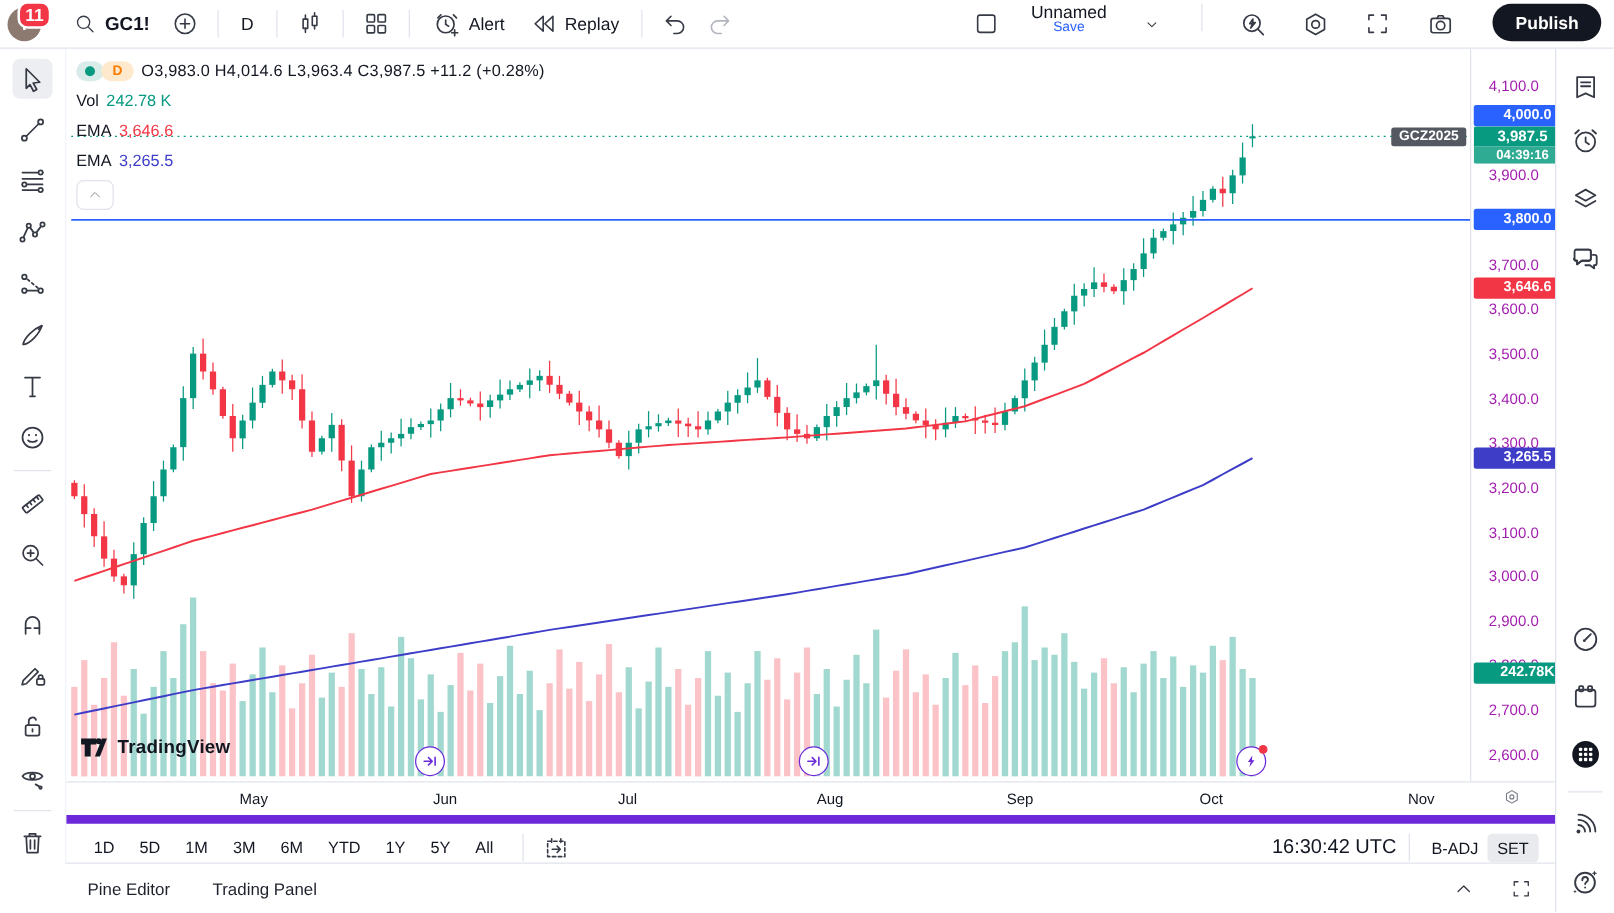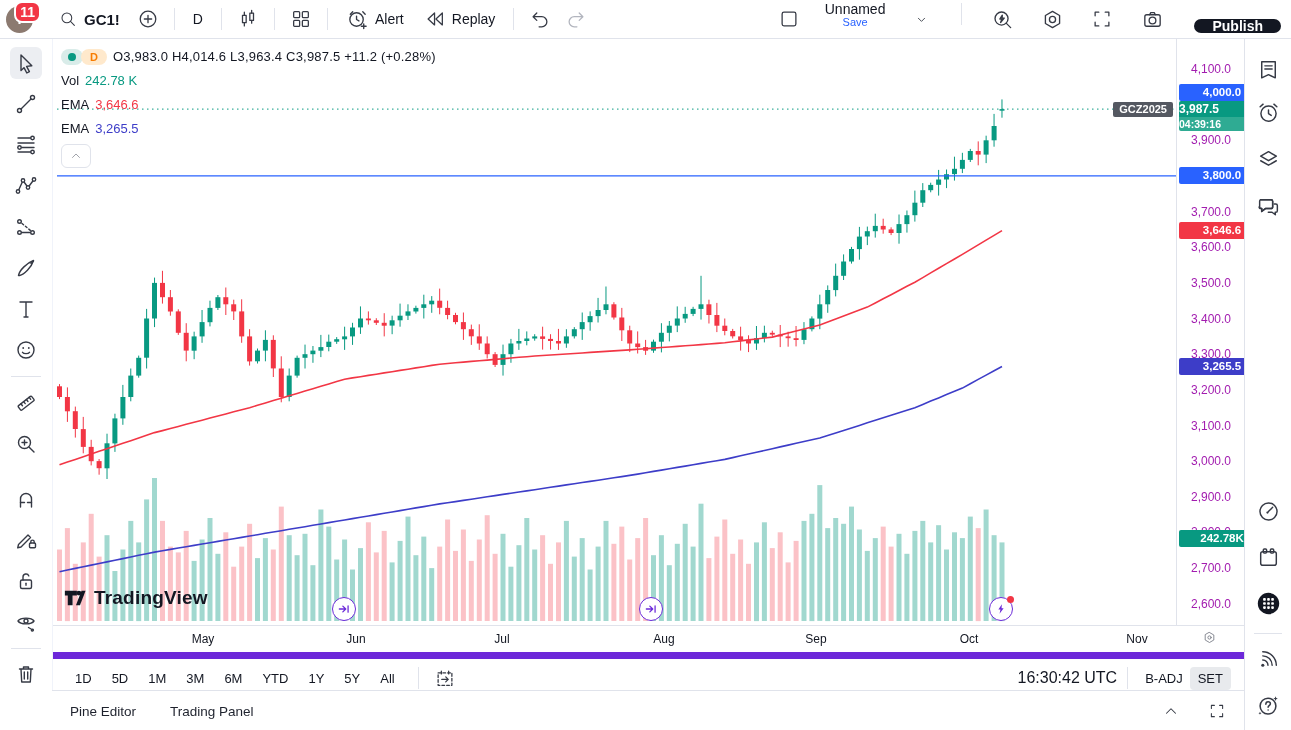--- a/index.html
+++ b/index.html
@@ -14,59 +14,59 @@
   .avatar{position:relative;width:27px;height:27px;border-radius:50%;background:#8c7a70;color:#fff;
           display:flex;align-items:center;justify-content:center;font-size:14px;font-weight:700;margin-right:14px;}
   .avatar .nbadge{position:absolute;top:-5px;right:-8px;background:#f23645;color:#fff;font-size:14px;font-weight:700;
           padding:1px 4px;border-radius:8px;border:2px solid #fff;}
   .symbtn{display:flex;align-items:center;gap:7px;font-size:15px;font-weight:700;padding:4px 8px;border-radius:6px;}
   .tbtxt{font-size:14px;padding:4px 8px;border-radius:6px;display:flex;align-items:center;gap:6px;}
   .unnamed-wrap{display:flex;flex-direction:column;align-items:center;line-height:13px;margin:0 2px;}
   .unnamed{font-size:14px;color:#131722;}
   .savelink{font-size:11px;color:#2962FF;}
   .publish{background:#131722;color:#fff;font-size:14px;font-weight:600;border-radius:16px;
-           height:14px;display:flex;align-items:center;padding:0 18px;margin-left:8px;margin-top:16px;}
+           height:30px;display:flex;align-items:center;padding:0 18px;margin-left:8px;}
   
   .ltool{position:absolute;top:39px;left:0;width:52px;bottom:40px;border-right:1px solid #f0f3fa;
          display:flex;flex-direction:column;align-items:center;padding-top:8px;gap:9px;background:#fff;z-index:20;}
   .ltool .ibtn.sel{background:#eceef2;}
   .hsep{width:30px;height:1px;background:#e0e3eb;margin:1px 0;}
   
   .rside{position:absolute;top:39px;right:0;width:46px;bottom:0;border-left:1px solid #e0e3eb;background:#fff;z-index:20;}
   .rside .ibtn{position:absolute;left:7px;}
   .rside .hsep{position:absolute;left:9px;width:28px;}
   
   .chartwrap{position:absolute;left:52px;top:39px;right:46px;bottom:91px;background:#fff;}
   #chart-svg{position:absolute;left:0;top:0;}
   
   .paxis{position:absolute;top:0;right:0;width:68px;height:586px;border-left:1px solid #e0e3eb;background:#fff;}
   .ptick{position:absolute;left:0;width:100%;text-align:center;font-size:12px;color:#a21caf;line-height:14px;}
   .pbadge{position:absolute;left:2px;width:60px;text-align:center;font-size:11.5px;font-weight:700;color:#fff;
           border-radius:2px;line-height:17px;height:17px;padding-left:13px;}
-  .lastbadge{position:absolute;left:2px;width:78px;color:#fff;border-radius:2px;overflow:hidden;}
+  .lastbadge{position:absolute;left:2px;width:78px;text-align:center;color:#fff;border-radius:2px;overflow:hidden;}
   .lastbadge .v{background:#089981;font-size:12px;font-weight:700;line-height:16px;}
   .lastbadge .c{background:#2fab93;font-size:10.5px;font-weight:700;line-height:14px;}
   .gcz{position:absolute;background:#545861;color:#fff;font-size:11px;font-weight:700;border-radius:2px;
        line-height:15px;padding:0 6px;}
   
   .legend{position:absolute;left:9px;top:8px;z-index:5;}
   .lrow{display:flex;align-items:center;gap:6px;height:19px;margin-bottom:5px;font-size:13px;}
   .pill-dot{width:22px;height:16px;border-radius:8px;background:#d9ece9;display:flex;align-items:center;justify-content:center;}
   .pill-dot i{width:8px;height:8px;border-radius:50%;background:#089981;display:block;}
   .pill-d{height:16px;min-width:18px;padding:0 4px;border-radius:8px;background:#ffe9cc;color:#f77c00;
           font-size:11px;font-weight:700;display:flex;align-items:center;justify-content:center;margin-left:-8px;}
   .ohlc{color:#131722;letter-spacing:.2px;}
   .lg-val-teal{color:#089981;}
   .lg-val-red{color:#F23645;}
   .lg-val-blue{color:#3D3DC8;}
   .collapse-btn{position:absolute;left:9px;top:105px;width:28px;height:22px;border:1px solid #e0e3eb;border-radius:6px;
           background:#fff;display:flex;align-items:center;justify-content:center;z-index:5;}
   
   .wmark{position:absolute;left:10px;top:546px;display:flex;align-items:center;gap:7px;z-index:4;}
-  .wmark .txt{font-size:19px;font-weight:700;color:#131722;letter-spacing:.2px;}
+  .wmark .txt{font-size:15px;font-weight:700;color:#131722;letter-spacing:.2px;}
   
   .marker{position:absolute;width:22px;height:22px;border-radius:50%;background:#fff;border:1.5px solid #6C2BD9;
           display:flex;align-items:center;justify-content:center;z-index:6;}
   .marker .rdot{position:absolute;top:-2px;right:-2px;width:7px;height:7px;border-radius:50%;background:#f23645;}
   
   .taxis{position:absolute;left:52px;right:46px;top:625px;height:27px;border-top:1px solid #e0e3eb;background:#fff;z-index:8;}
   .tlabel{position:absolute;top:6px;transform:translateX(-50%);font-size:12px;color:#131722;}
   
   .intbar{position:absolute;left:52px;right:46px;top:652px;height:38px;border-top:7px solid #6d28d9;background:#fff;
           display:flex;align-items:center;padding:0 14px 0 16px;z-index:8;}

